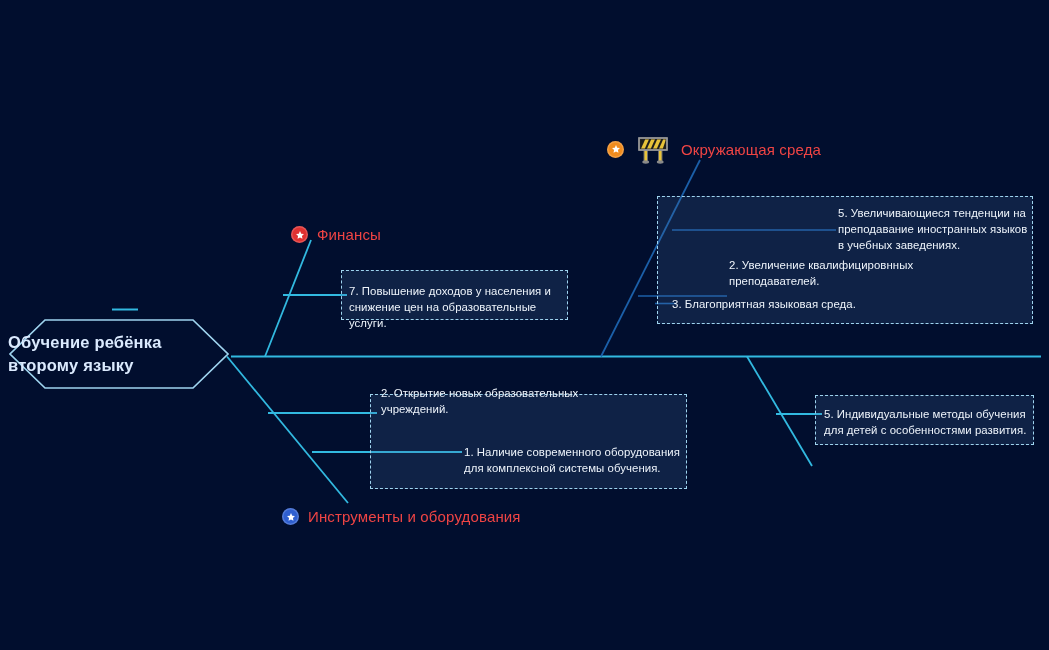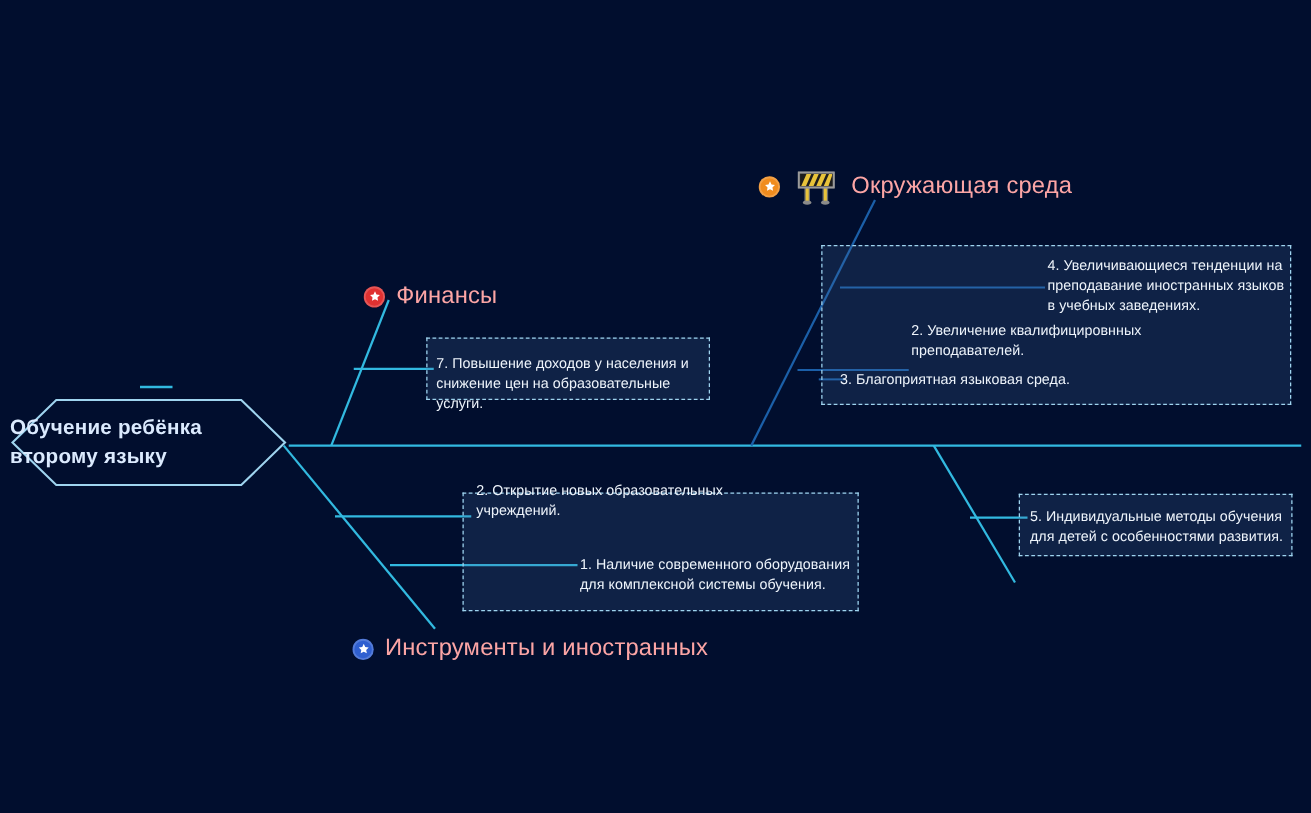--- a/index.html
+++ b/index.html
@@ -23,21 +23,21 @@
   .hex-label span{display:block;white-space:nowrap;}
 
   
   .cat{position:absolute;display:flex;align-items:center;gap:9px;white-space:nowrap;}
   .cat .badge{
     width:17px;height:17px;border-radius:50%;
     display:flex;align-items:center;justify-content:center;flex:0 0 auto;
     box-shadow:0 0 0 1.5px rgba(255,255,255,.18) inset;
   }
   .cat .badge svg{display:block;}
-  .cat .cat-text{color:#fca5a5;font-size:19px;letter-spacing:.15px;}
+  .cat .cat-text{color:#ef4444;font-size:15px;letter-spacing:.15px;}
 
   .cat-finance{left:291px;top:226px;}
   .cat-env{left:607px;top:134px;}
   .cat-tools{left:282px;top:508px;}
   .cat-attitude{left:729px;top:470px;}
 
   .barrier{width:36px;height:30px;display:block;margin-left:2px;margin-right:1px;}
 
   
   .box{
@@ -127,29 +127,29 @@
     </span>
     <span class="cat-text">Окружающая среда</span>
   </div>
 
   <div class="cat cat-tools">
     <span class="badge" style="background:#2f5fd0;">
       <svg width="10" height="10" viewBox="0 0 24 24" aria-hidden="true">
         <path fill="#ffffff" d="M12 2.6l2.9 6.1 6.6.9-4.8 4.6 1.2 6.6L12 17.7 6.1 20.8l1.2-6.6L2.5 9.6l6.6-.9z"></path>
       </svg>
     </span>
-    <span class="cat-text">Инструменты и иностранных</span>
+    <span class="cat-text">Инструменты и оборудования</span>
   </div>
 
 
   <div class="box" id="box-finance"></div>
   <div class="cause" style="left:349px;top:283px;width:212px;">7. Повышение доходов у населения и снижение цен на образовательные услуги.</div>
 
   <div class="box" id="box-env"></div>
-  <div class="cause" style="left:838px;top:205px;width:190px;">4. Увеличивающиеся тенденции на преподавание иностранных языков в учебных заведениях.</div>
+  <div class="cause" style="left:838px;top:205px;width:190px;">5. Увеличивающиеся тенденции на преподавание иностранных языков в учебных заведениях.</div>
   <div class="cause" style="left:729px;top:257px;width:195px;">2. Увеличение квалифицировнных преподавателей.</div>
   <div class="cause" style="left:672px;top:296px;width:250px;">3. Благоприятная языковая среда.</div>
 
   <div class="box" id="box-tools"></div>
   <div class="cause" style="left:381px;top:385px;width:200px;">2. Открытие новых образовательных учреждений.</div>
   <div class="cause" style="left:464px;top:444px;width:216px;">1. Наличие современного оборудования для комплексной системы обучения.</div>
 
   <div class="box" id="box-attitude"></div>
   <div class="cause" style="left:824px;top:406px;width:205px;">5. Индивидуальные методы обучения для детей с особенностями развития.</div>
 

